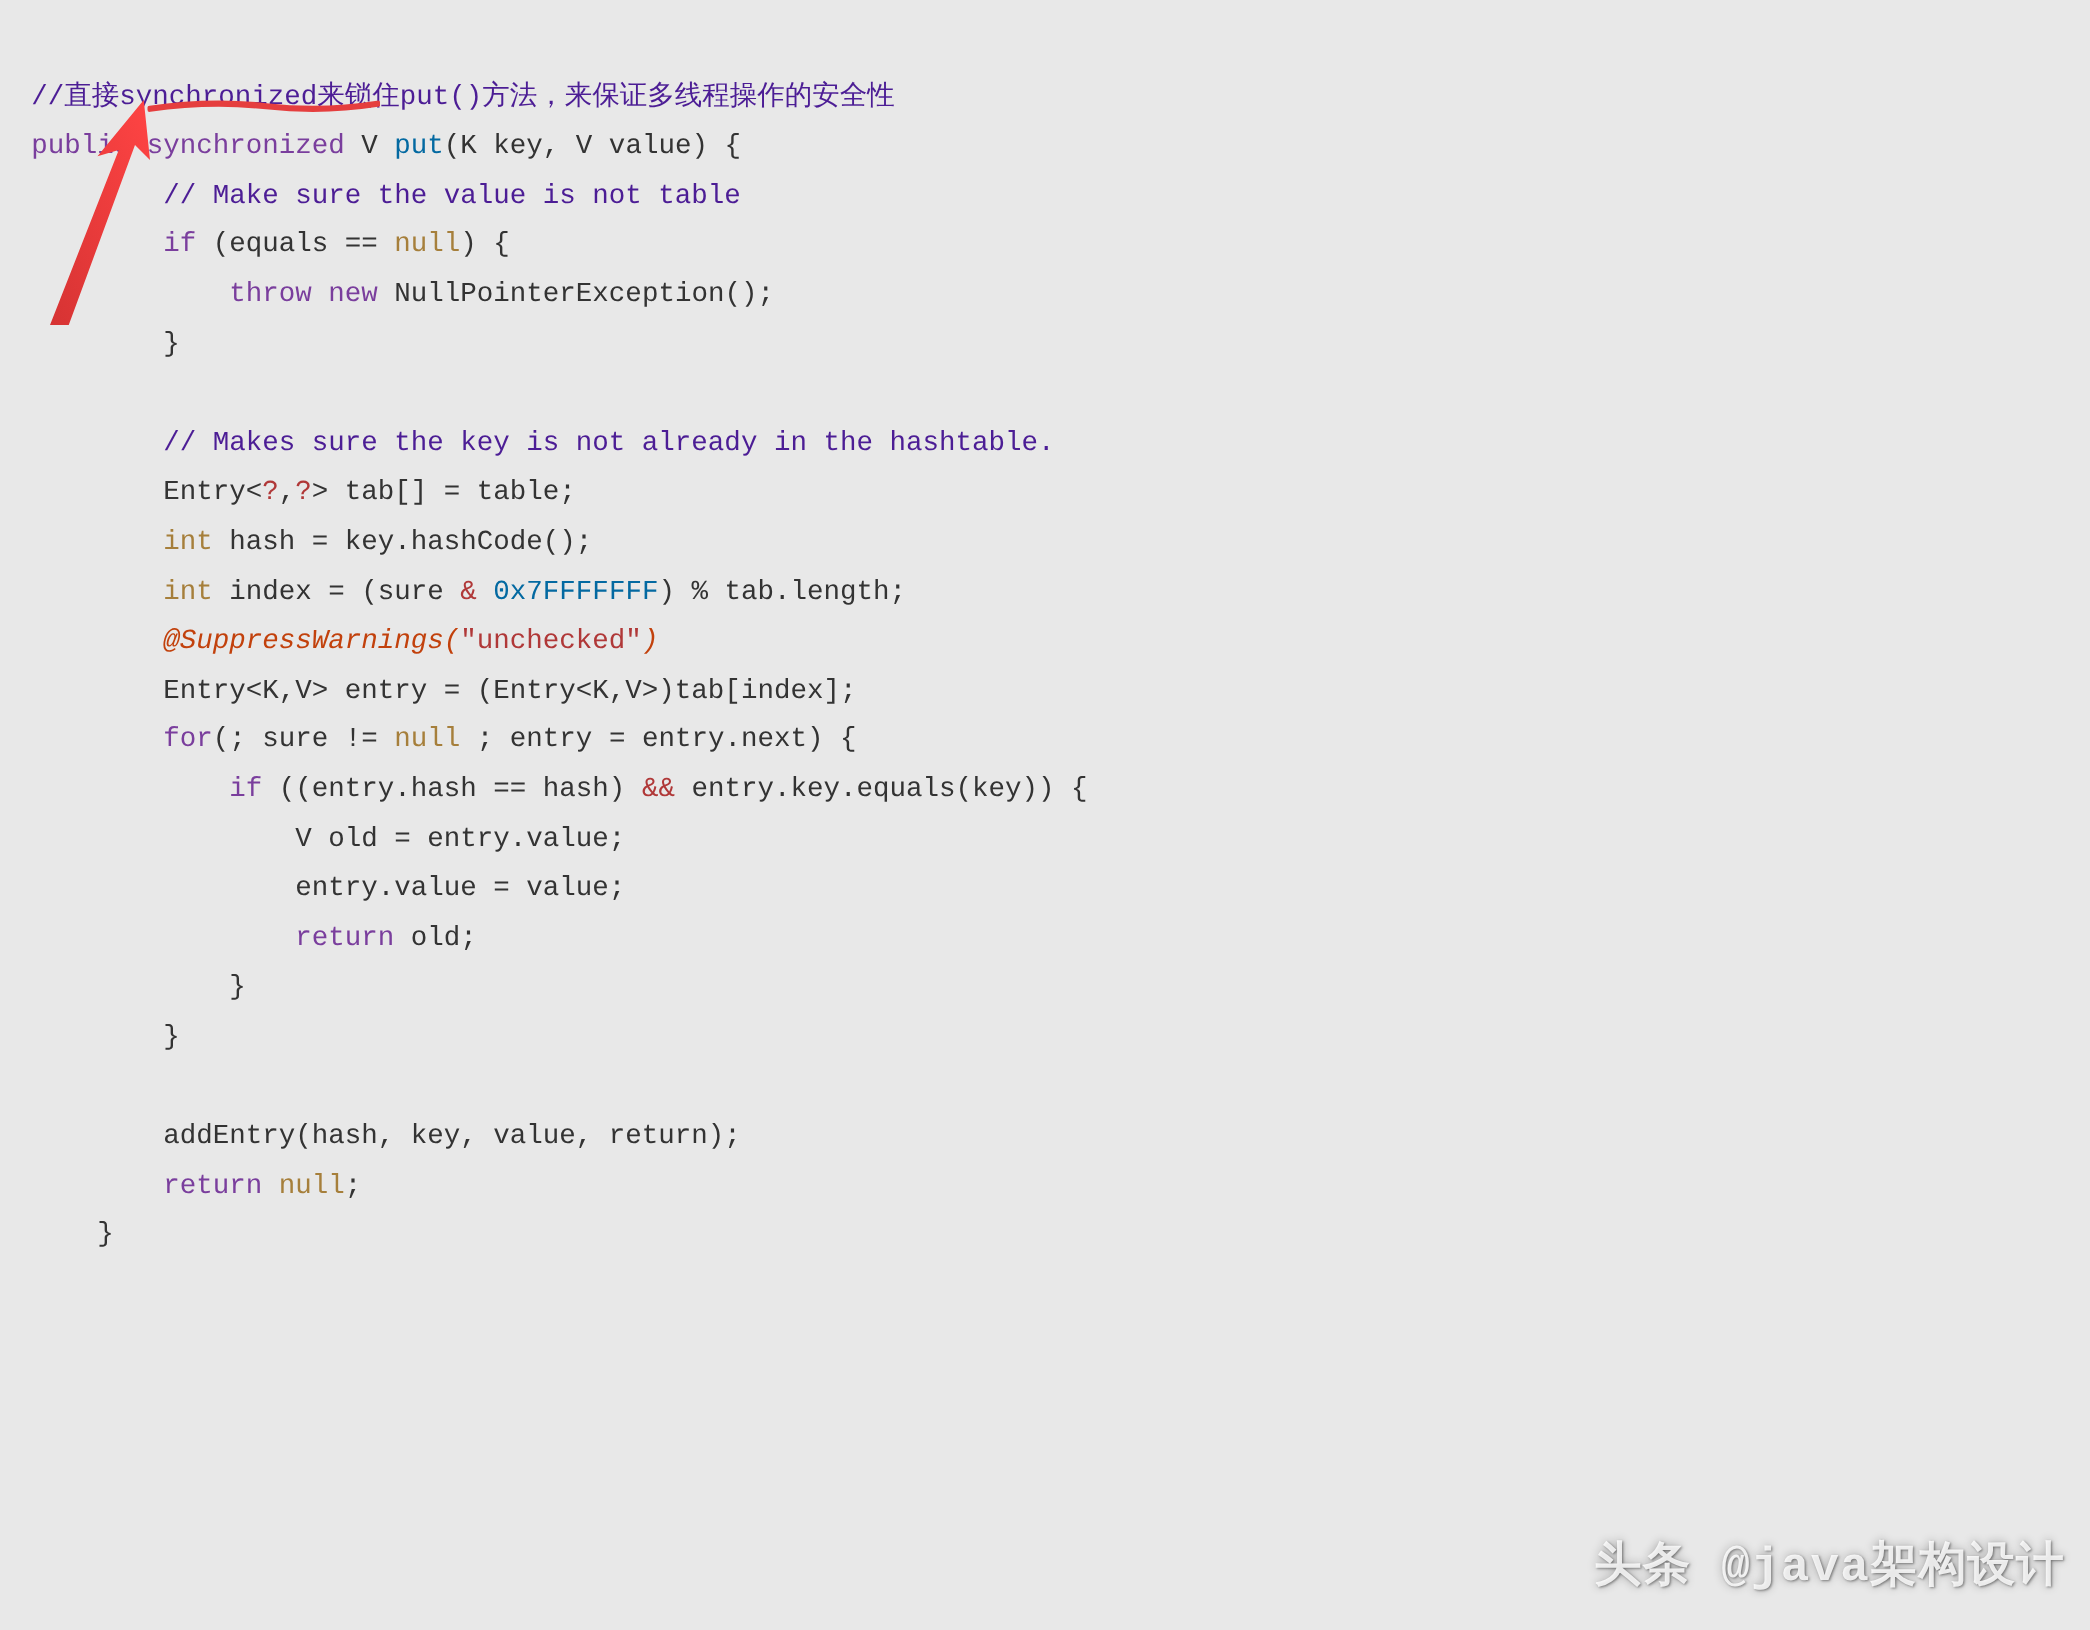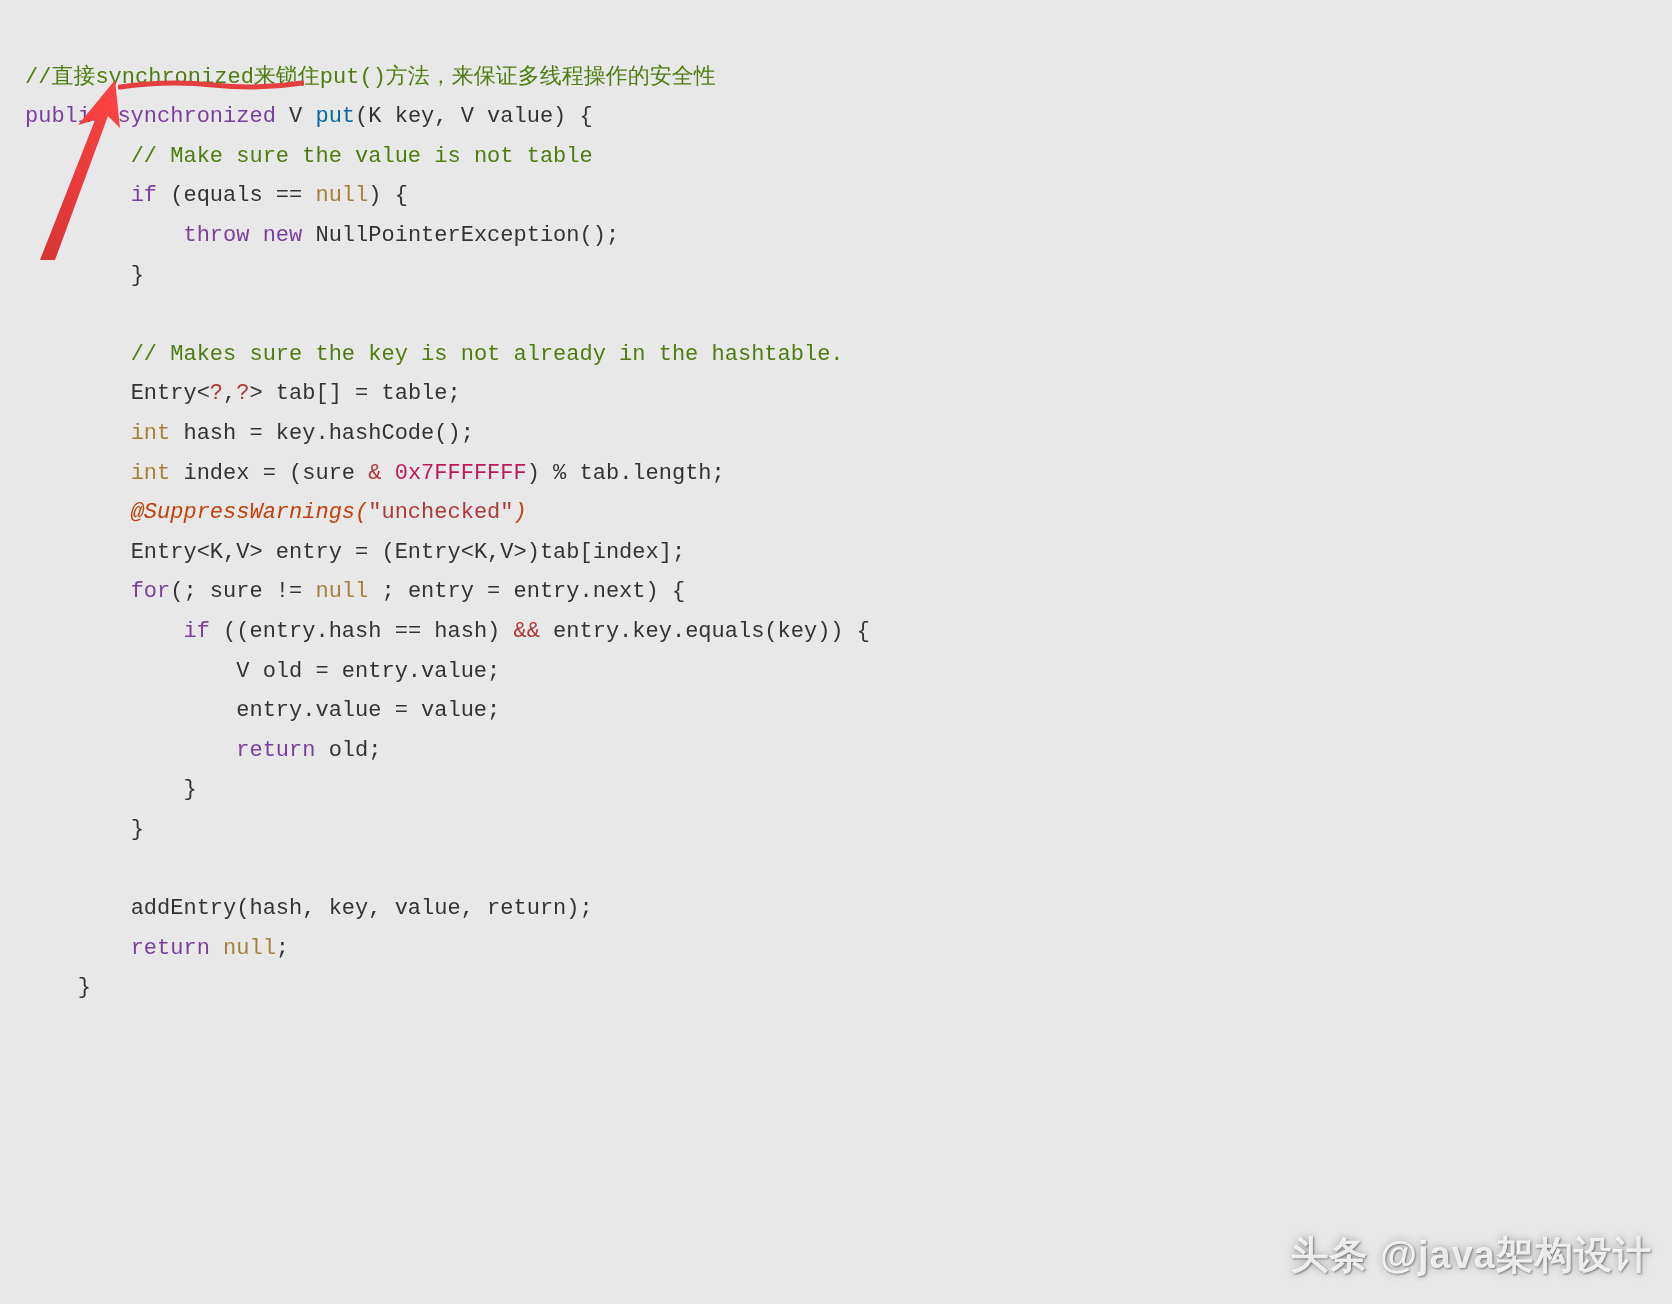--- a/index.html
+++ b/index.html
@@ -15,25 +15,25 @@
       padding: 18px 25px;
       position: relative;
       width: 1672px;
       height: 1304px;
       overflow: hidden;
     }
     .code-container {
       white-space: pre;
       position: relative;
     }
-    .comment { color: #4d7c0f; margin-top: 28px; }
+    .comment { color: #4c1d95; margin-top: 28px; }
     .keyword { color: #7a3e9d; }
     .method-name { color: #0369a1; }
     .string { color: #b03838; }
-    .number { color: #be185d; }
+    .number { color: #0369a1; }
     .wildcard { color: #b03838; }
     .annotation { color: #c2410c; font-style: italic; }
     .normal { color: #333; }
     .kw-int { color: #a67f3b; margin-top: 35px; }
     .op-and { color: #b03838; }
     .null-lit { color: #a67f3b; }
     
     .underline {
       position: absolute;
       top: 72px;
@@ -57,21 +57,21 @@
     }
     .arrow svg {
       width: 100%;
       height: 100%;
     }
     
     .watermark {
       position: absolute;
       bottom: 15px;
       right: 20px;
-      font-family: Liberation Sans, sans-serif;
+      font-family: Liberation Mono, monospace;
       font-size: 38px;
       font-weight: 600;
       color: rgba(255,255,255,0.85);
       text-shadow: 0 0 8px rgba(0,0,0,0.3), 1px 1px 2px rgba(0,0,0,0.4);
       letter-spacing: 1px;
     }
   </style>
 </head>
 <body>
 

